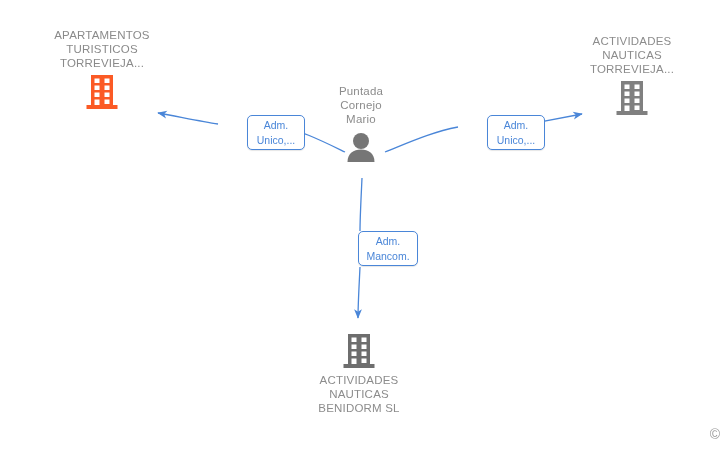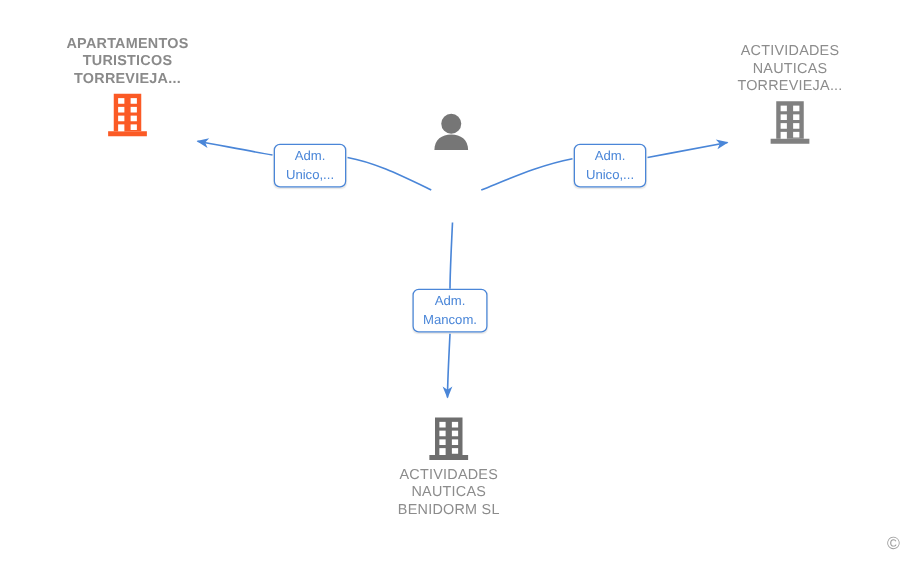--- a/index.html
+++ b/index.html
@@ -35,21 +35,21 @@
   }
   .node-caption {
     font-size: 11.5px;
     line-height: 14px;
     color: #8c8c8c;
     text-align: center;
     letter-spacing: 0.2px;
     white-space: pre-line;
   }
   .node-caption.bold {
-    font-weight: bold;
+    font-weight: normal;
     color: #8a8a8a;
   }
   .node-icon {
     width: 34px;
     height: 36px;
     position: relative;
   }
 
   
   .node.company-top .node-icon { margin-top: 4px; }
@@ -70,20 +70,21 @@
     background: #ffffff;
     border: 1.4px solid #4a86d8;
     border-radius: 5px;
     color: #4a86d8;
     font-size: 10.5px;
     line-height: 15px;
     text-align: center;
     padding: 2px 4px 3px 4px;
     white-space: pre-line;
     box-shadow: 0 1px 1px rgba(0,0,0,0.10);
+    margin-left: 28px;
   }
 
   
   #watermark {
     position: absolute;
     right: 8px;
     bottom: 8px;
     display: flex;
     align-items: center;
     gap: 4px;
@@ -142,20 +143,23 @@
         <rect x="19.5" y="11.5" width="5" height="4.5" fill="#ffffff"></rect>
         <rect x="9.5" y="18.5" width="5" height="4.5" fill="#ffffff"></rect>
         <rect x="19.5" y="18.5" width="5" height="4.5" fill="#ffffff"></rect>
         <rect x="9.5" y="25.5" width="5" height="5.5" fill="#ffffff"></rect>
         <rect x="19.5" y="25.5" width="5" height="4.5" fill="#ffffff"></rect>
       </svg>
     </div>
   </div>
 
   <div class="node person" style="left:281px; top:84px;">
+    <div class="node-caption">Puntada
+Cornejo
+Mario</div>
     <div class="node-icon">
       <svg viewBox="0 0 32 30" width="32" height="30" xmlns="http://www.w3.org/2000/svg">
         <circle cx="16" cy="9" r="8" fill="#767676"></circle>
         <path d="M2.5,30 C2.5,21.5 8.5,17.5 16,17.5 C23.5,17.5 29.5,21.5 29.5,30 Z" fill="#767676"></path>
       </svg>
     </div>
   </div>
 
   <div class="node company-top" style="left:552px; top:34px;">
     <div class="node-caption">ACTIVIDADES

